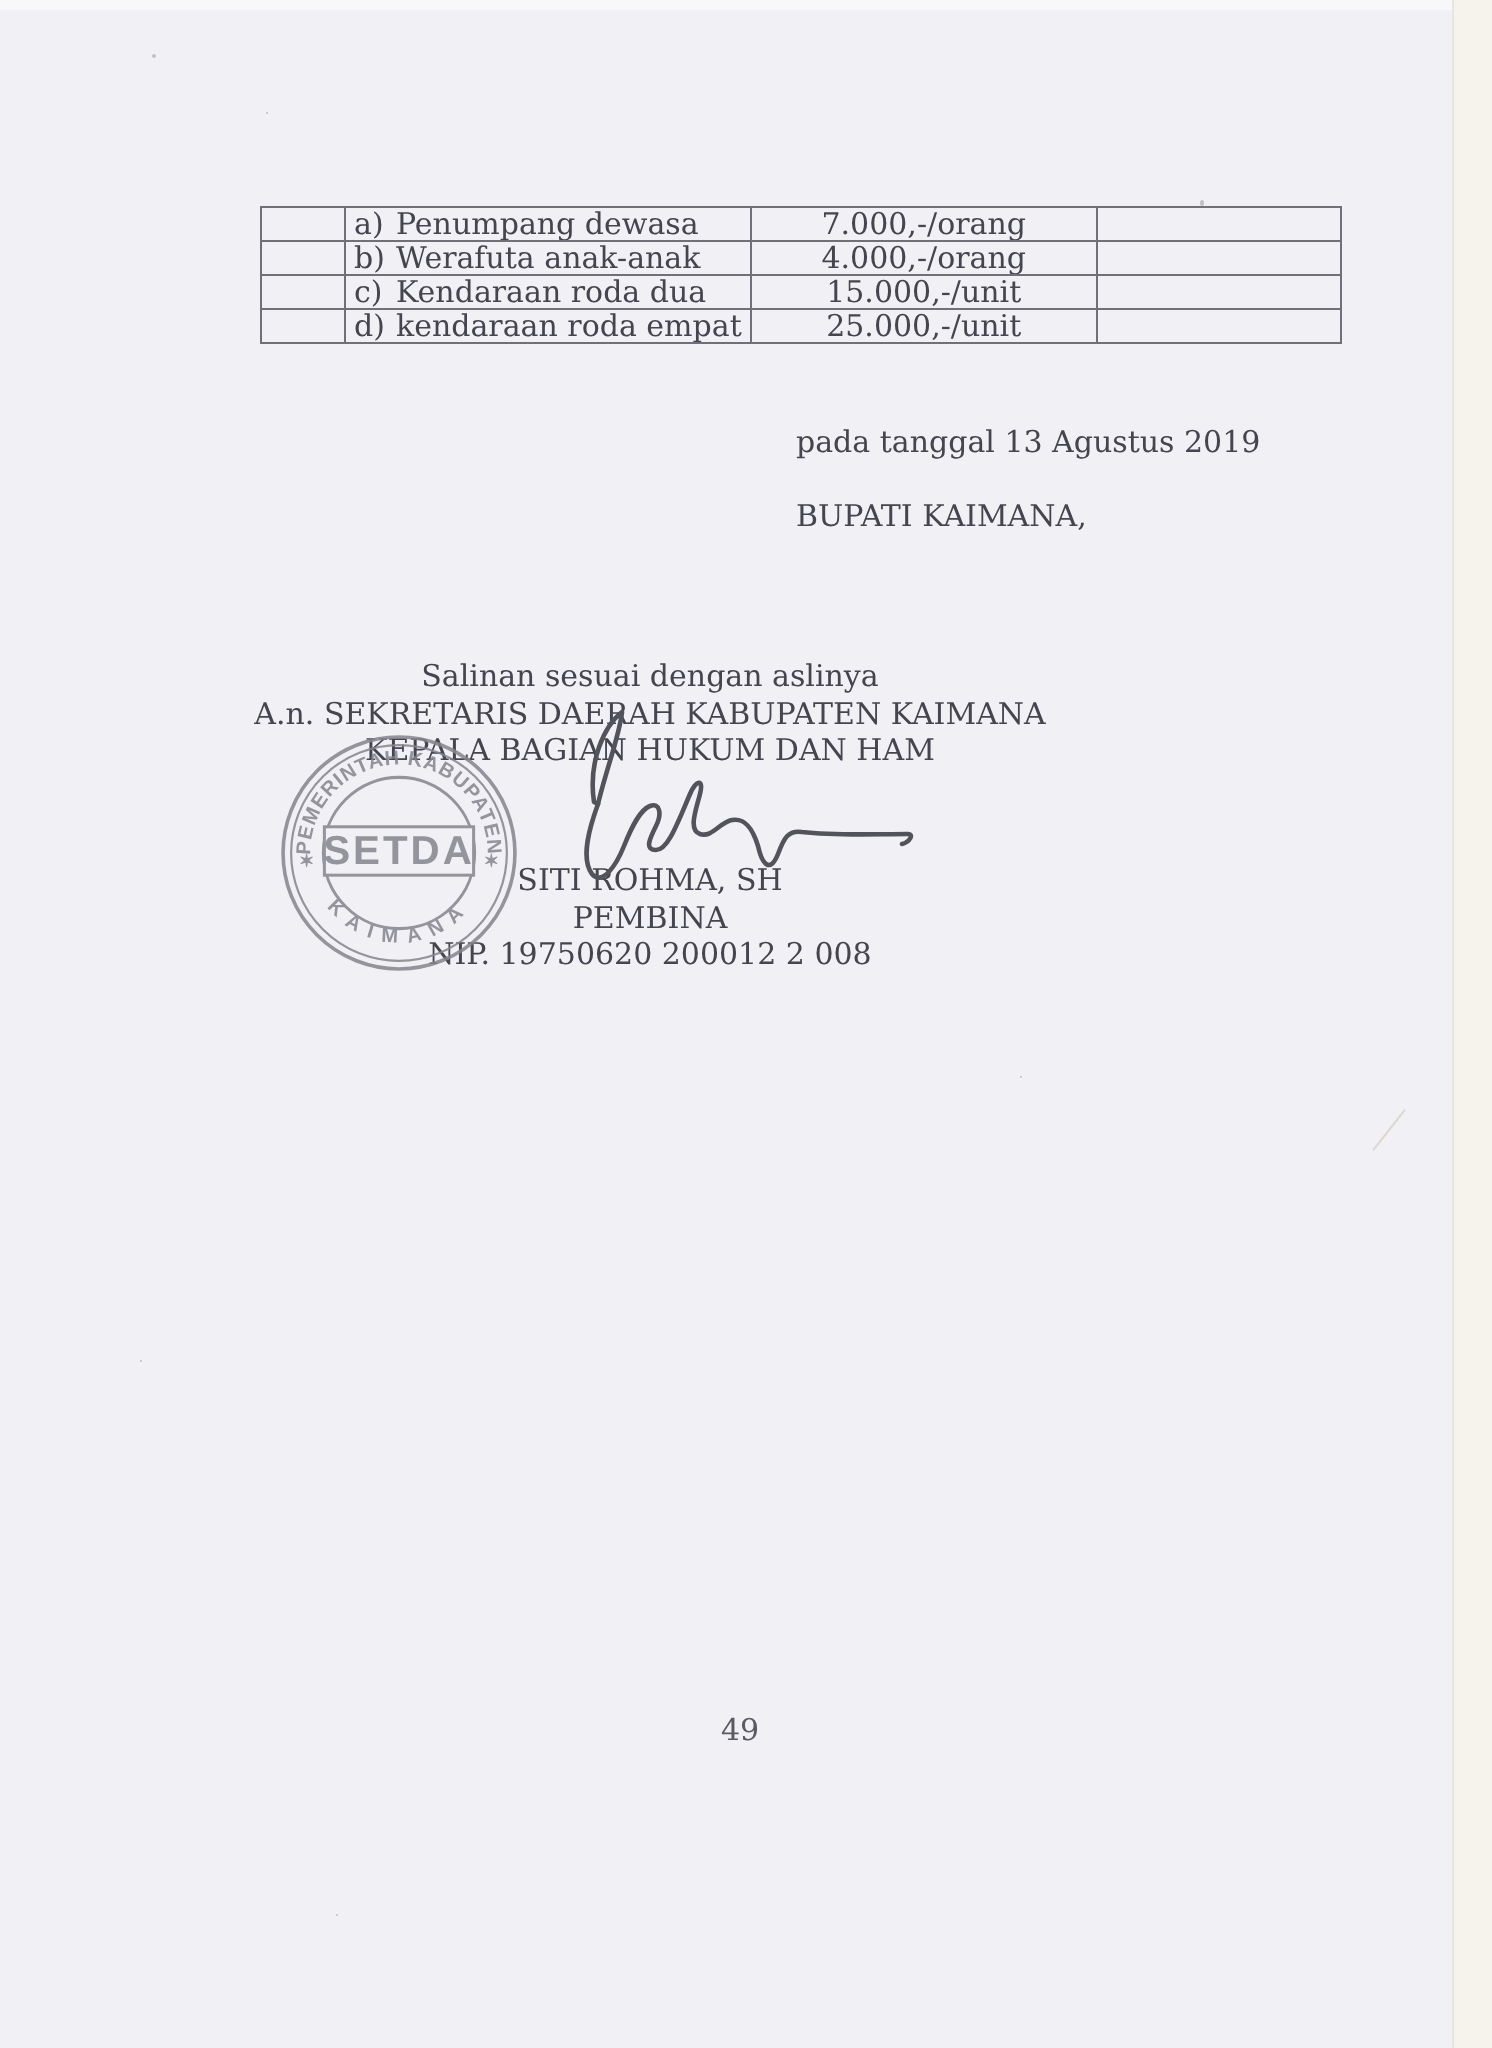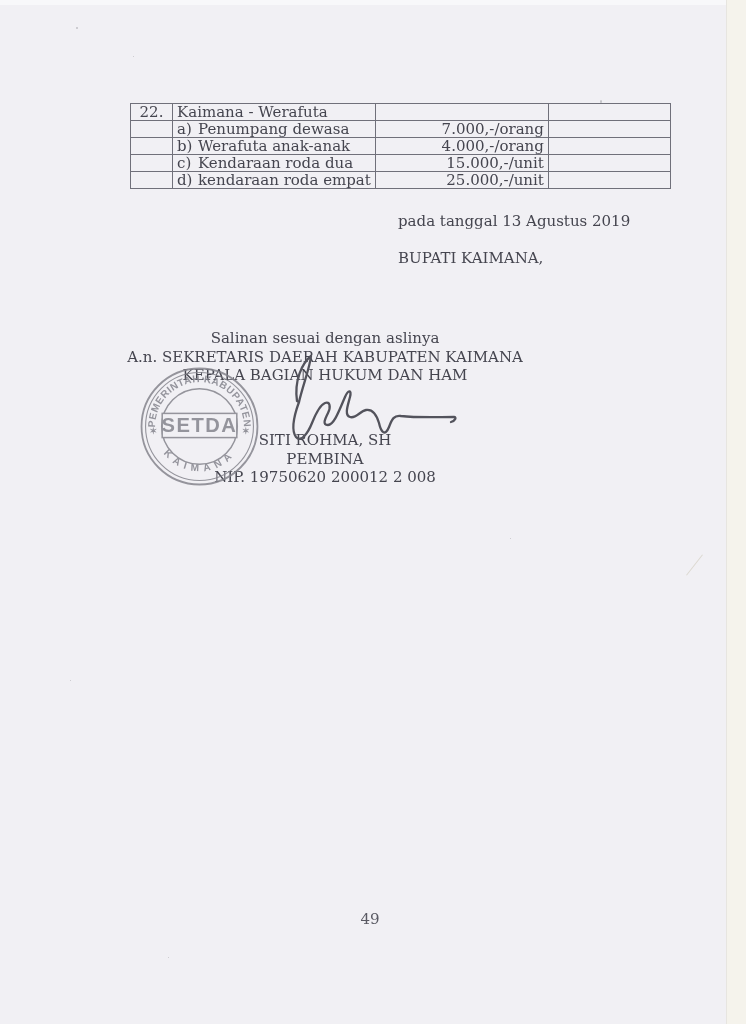--- a/index.html
+++ b/index.html
@@ -13,35 +13,35 @@
   .edge-top{position:absolute;left:0;top:0;width:746px;height:5px;background:#f8f8fa;}
   .edge-right{position:absolute;right:0;top:0;width:19px;height:1024px;background:#f5f3ec;border-left:1px solid #e7e5e0;}
   .crease{position:absolute;left:694px;top:552px;width:1px;height:26px;background:#dcd8d0;transform:rotate(38deg);}
   .speck{position:absolute;width:2px;height:2px;border-radius:50%;background:#9b9ba1;opacity:.55;}
 
   
   table.fare{position:absolute;left:130px;top:103px;border-collapse:collapse;table-layout:fixed;font-size:15px;}
   table.fare td{border:1px solid #70707a;height:16px;padding:0 4px;white-space:nowrap;overflow:hidden;vertical-align:middle;line-height:16px;}
   td.c-num{text-align:center;padding:0;}
   td.c-desc{padding-left:5px;}
-  td.c-price{text-align:right;padding-right:5px;}
+  td.c-price{text-align:center;padding-right:5px;}
   .item-label{display:inline-block;width:21px;}
 
   
   .enactment{position:absolute;left:398px;top:212px;font-size:15px;line-height:18px;}
   .enactment .spacer{height:19px;}
   .enactment .indent{padding-left:32px;}
 
   
   .attest-head{position:absolute;left:110px;top:329px;width:430px;text-align:center;font-size:15px;line-height:18.5px;z-index:1;}
 
   
   .signer{position:absolute;left:210px;top:431px;width:230px;text-align:center;font-size:15px;line-height:18.5px;z-index:1;}
 
-  .page-number{position:absolute;left:340px;top:910px;width:60px;text-align:center;font-size:15px;color:#5a5a63;}
+  .page-number{position:absolute;left:340px;top:856px;width:60px;text-align:center;font-size:15px;color:#5a5a63;}
 
   
   .stamp{position:absolute;left:138px;top:365px;width:123px;height:123px;opacity:.85;z-index:2;}
   .stamp text{fill:#84848d;font-family:"Liberation Sans", sans-serif;font-weight:bold;}
   .stamp .ring{fill:none;stroke:#85858d;}
   .signature{position:absolute;left:246px;top:353px;width:214px;height:95px;z-index:3;}
   .signature path{fill:none;stroke:#53535c;stroke-width:2.3;stroke-linecap:round;stroke-linejoin:round;}
 </style>
 </head>
 <body>
@@ -58,26 +58,20 @@
   <div class="speck" style="left:168px;top:957px;width:1px;height:1px;"></div>
 
   <table class="fare">
     <colgroup>
       <col style="width:42px">
         <col style="width:198px">
         <col style="width:173px">
         <col style="width:122px">
     </colgroup>
     <tbody>
-        <tr>
-      <td class="c-num">22.</td>
-      <td class="c-desc">Kaimana - Werafuta</td>
-      <td class="c-price"></td>
-      <td></td>
-    </tr>
     <tr>
       <td class="c-num"></td>
       <td class="c-desc"><span class="item-label">a)</span><span>Penumpang dewasa</span></td>
       <td class="c-price">7.000,-/orang</td>
       <td></td>
     </tr>
     <tr>
       <td class="c-num"></td>
       <td class="c-desc"><span class="item-label">b)</span><span>Werafuta anak-anak</span></td>
       <td class="c-price">4.000,-/orang</td>

